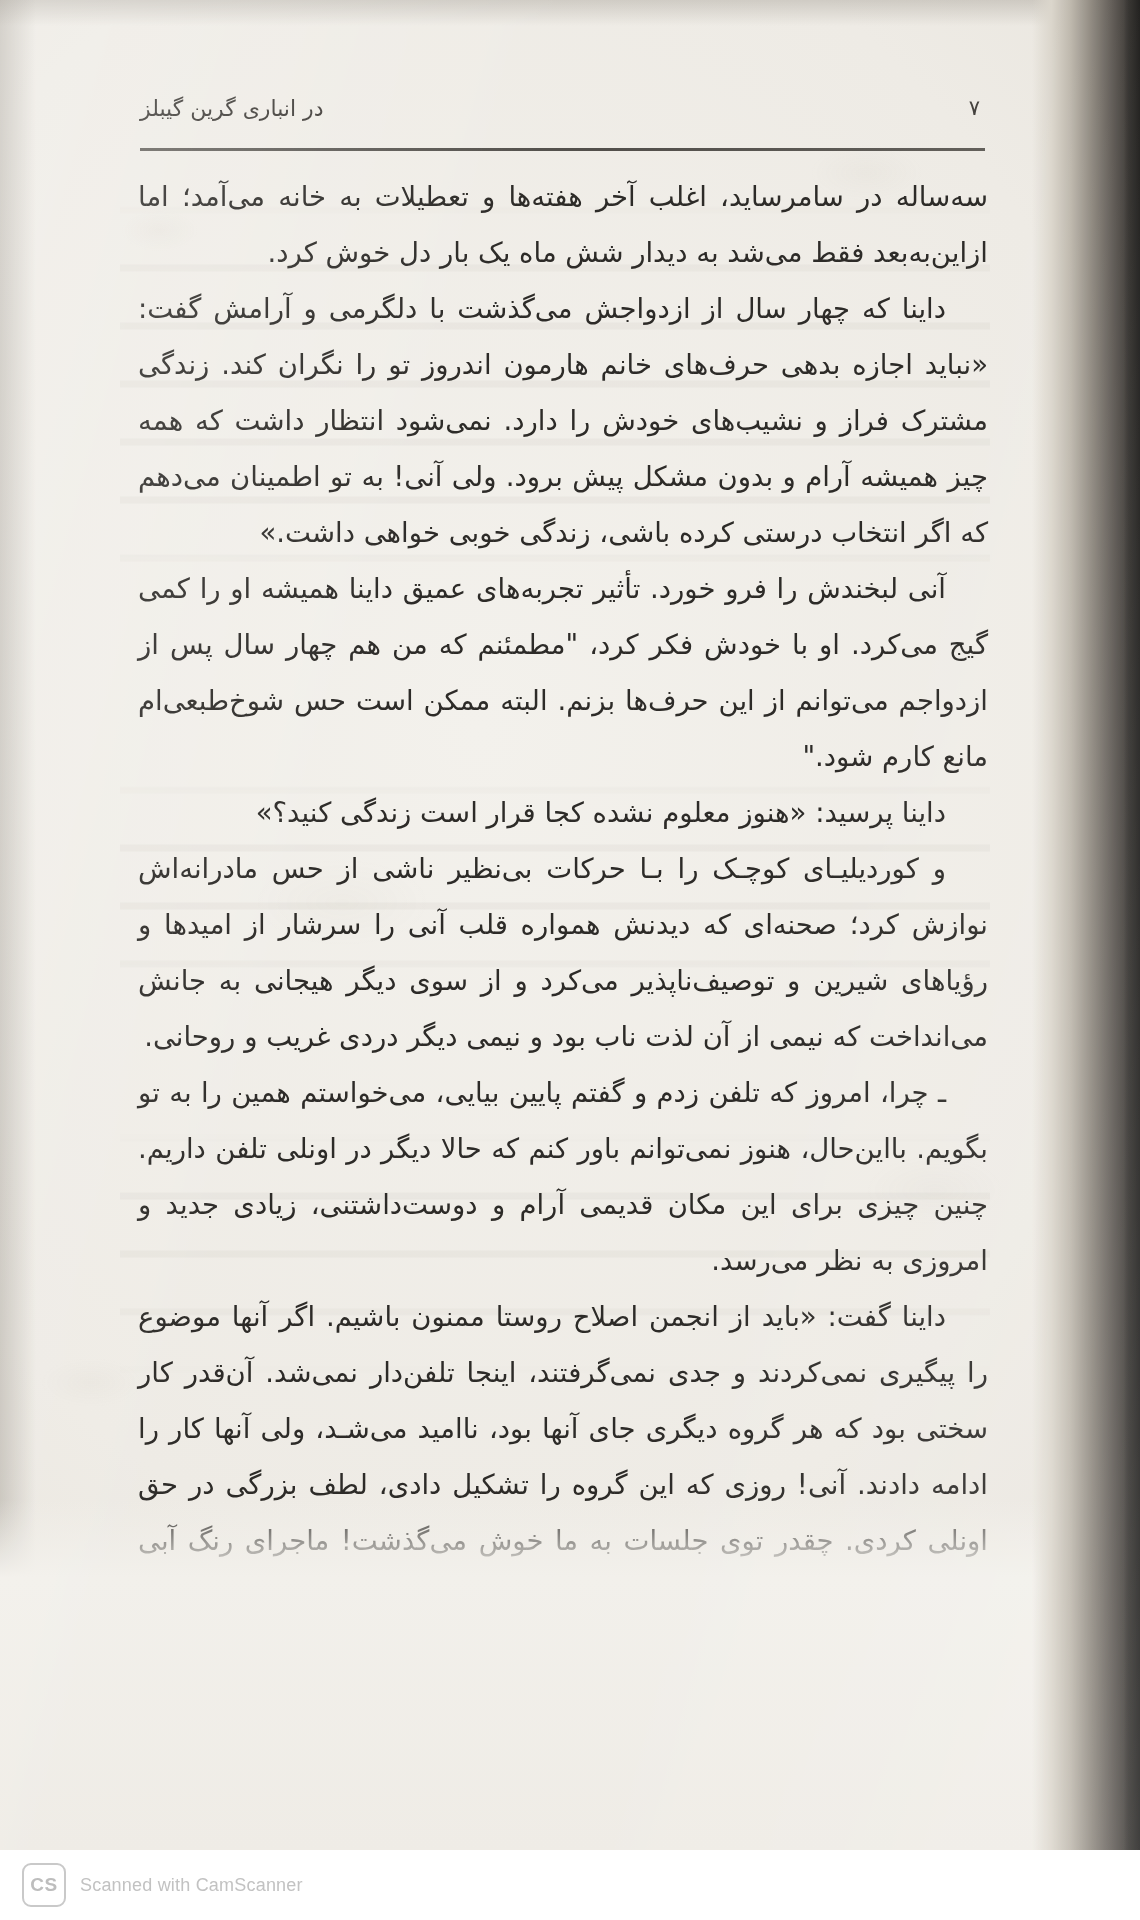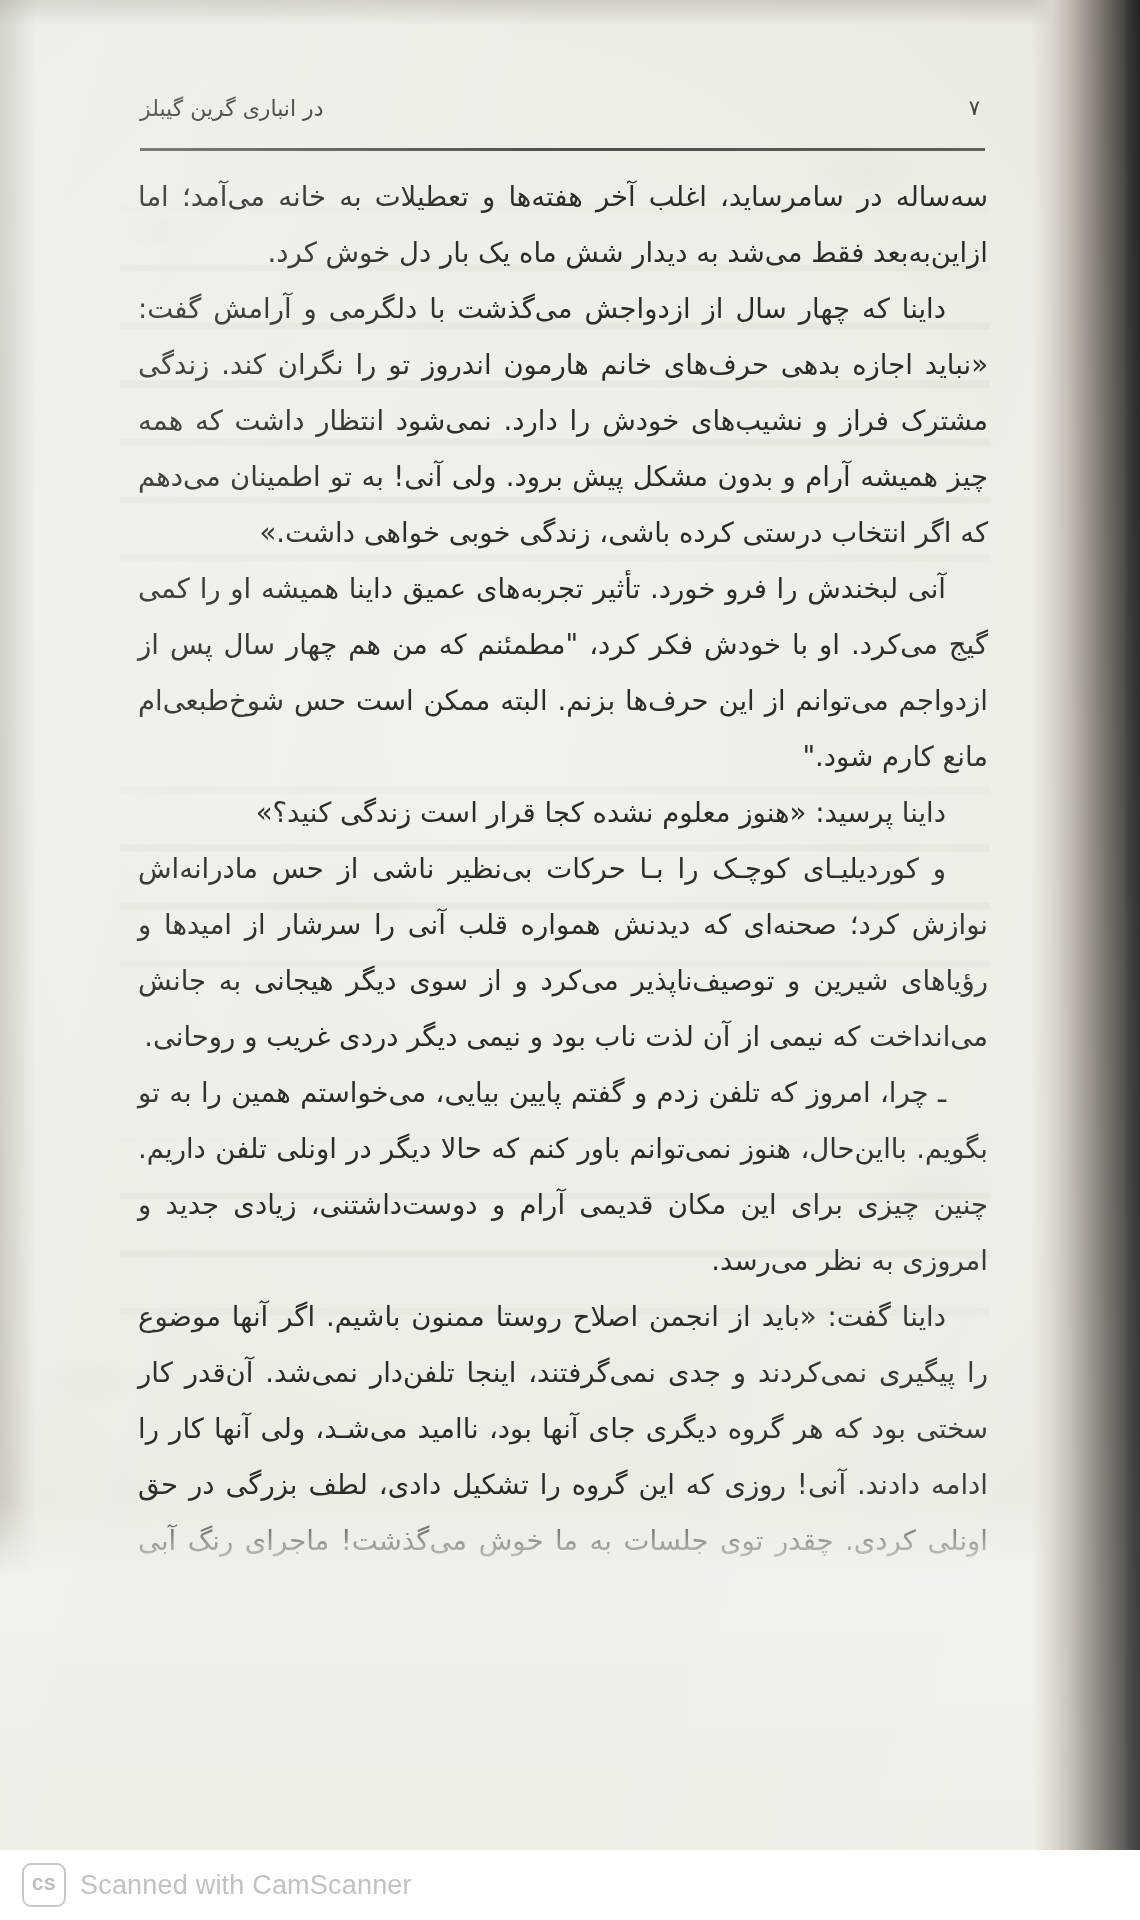--- a/index.html
+++ b/index.html
@@ -124,24 +124,24 @@
   
   #footer{
     position:absolute;left:0;bottom:0;width:1140px;height:70px;
     background:#ffffff;display:flex;align-items:center;gap:14px;
     padding-left:22px;box-sizing:border-box;direction:ltr;
   }
   #cs-logo{
     width:40px;height:40px;border:2.5px solid #c9c9c9;border-radius:9px;
     display:flex;align-items:center;justify-content:center;
     color:#bdbdbd;font-size:19px;font-weight:bold;letter-spacing:.5px;
-    font-family:Liberation Mono, monospace;flex:0 0 auto;
+    font-family:Liberation Sans, sans-serif;flex:0 0 auto;
   }
   #cs-text{
-    color:#c2c2c2;font-size:27px;letter-spacing:.2px;
+    color:#c2c2c2;font-size:18px;letter-spacing:.2px;
     font-family:"Liberation Sans",sans-serif;white-space:nowrap;
   }
 </style>
 </head>
 <body>
 
 <div id="page">
 
   <div id="grain"></div>
   <div id="showthrough"></div>

